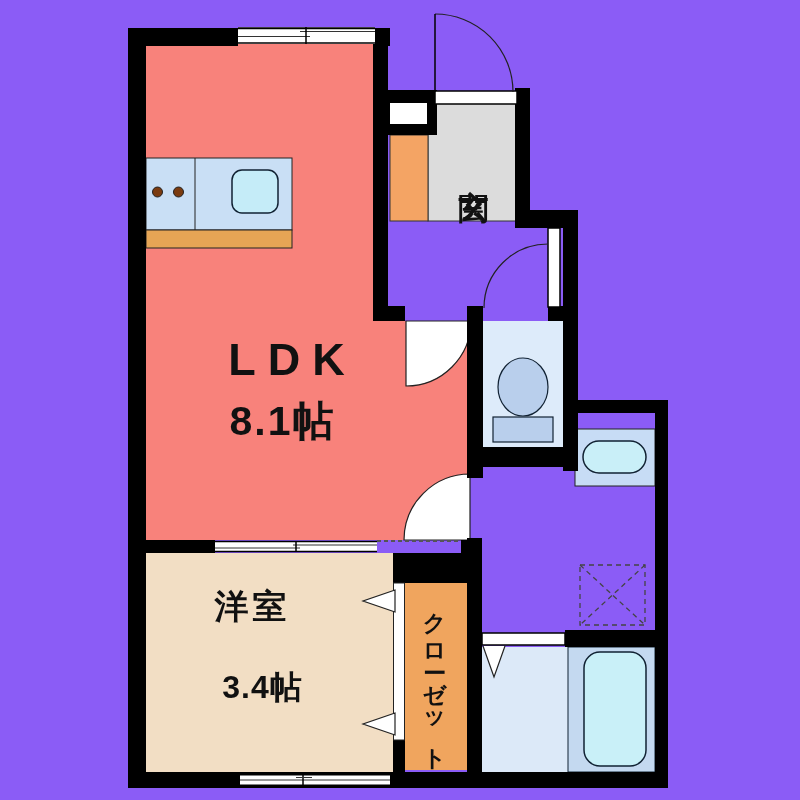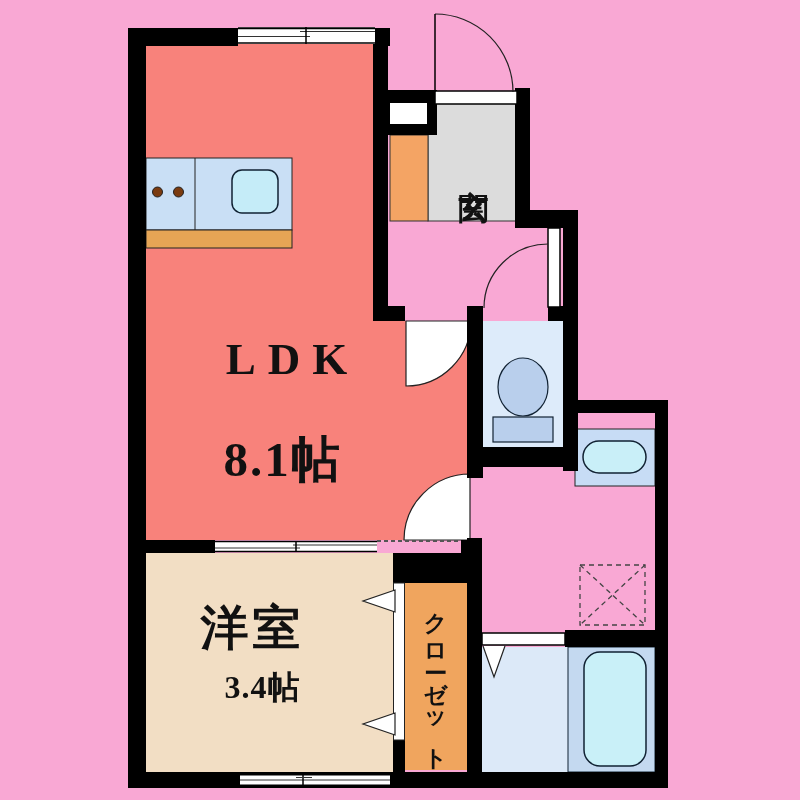--- a/index.html
+++ b/index.html
@@ -1,22 +1,22 @@
 <!DOCTYPE html>
 <html><head>
 <meta charset="utf-8">
 <style>
   html,body{margin:0;padding:0;background:#ffffff;}
-  .stage{position:relative;width:800px;height:800px;background:#f9a8d4;overflow:hidden;
-         font-family:Liberation Serif, serif;}
+  .stage{position:relative;width:800px;height:800px;background:#8b5cf6;overflow:hidden;
+         font-family:Liberation Sans, sans-serif;}
   .stage svg{position:absolute;left:0;top:0;}
   .label{position:absolute;color:#111;font-weight:bold;text-align:center;line-height:1.05;}
   .lbl-ldk{left:205px;top:336px;width:175px;font-size:45px;letter-spacing:12px;}
-  .lbl-ldk-size{left:180px;top:434px;width:205px;font-size:49px;letter-spacing:2px;}
-  .lbl-west{left:150px;top:603px;width:205px;font-size:48px;letter-spacing:4px;}
+  .lbl-ldk-size{left:180px;top:400px;width:205px;font-size:41px;letter-spacing:2px;}
+  .lbl-west{left:150px;top:589px;width:205px;font-size:34px;letter-spacing:4px;}
   .lbl-west-size{left:150px;top:671px;width:225px;font-size:32px;letter-spacing:1px;}
   .vert{writing-mode:vertical-rl;text-orientation:upright;}
   .lbl-genkan{left:458px;top:127px;height:86px;font-size:30px;letter-spacing:4px;}
   .lbl-closet{left:423px;top:585px;height:190px;font-size:23px;letter-spacing:6px;}
 </style>
 </head>
 <body>
 
 <div class="stage">
 <svg width="800" height="800" viewBox="0 0 800 800">

